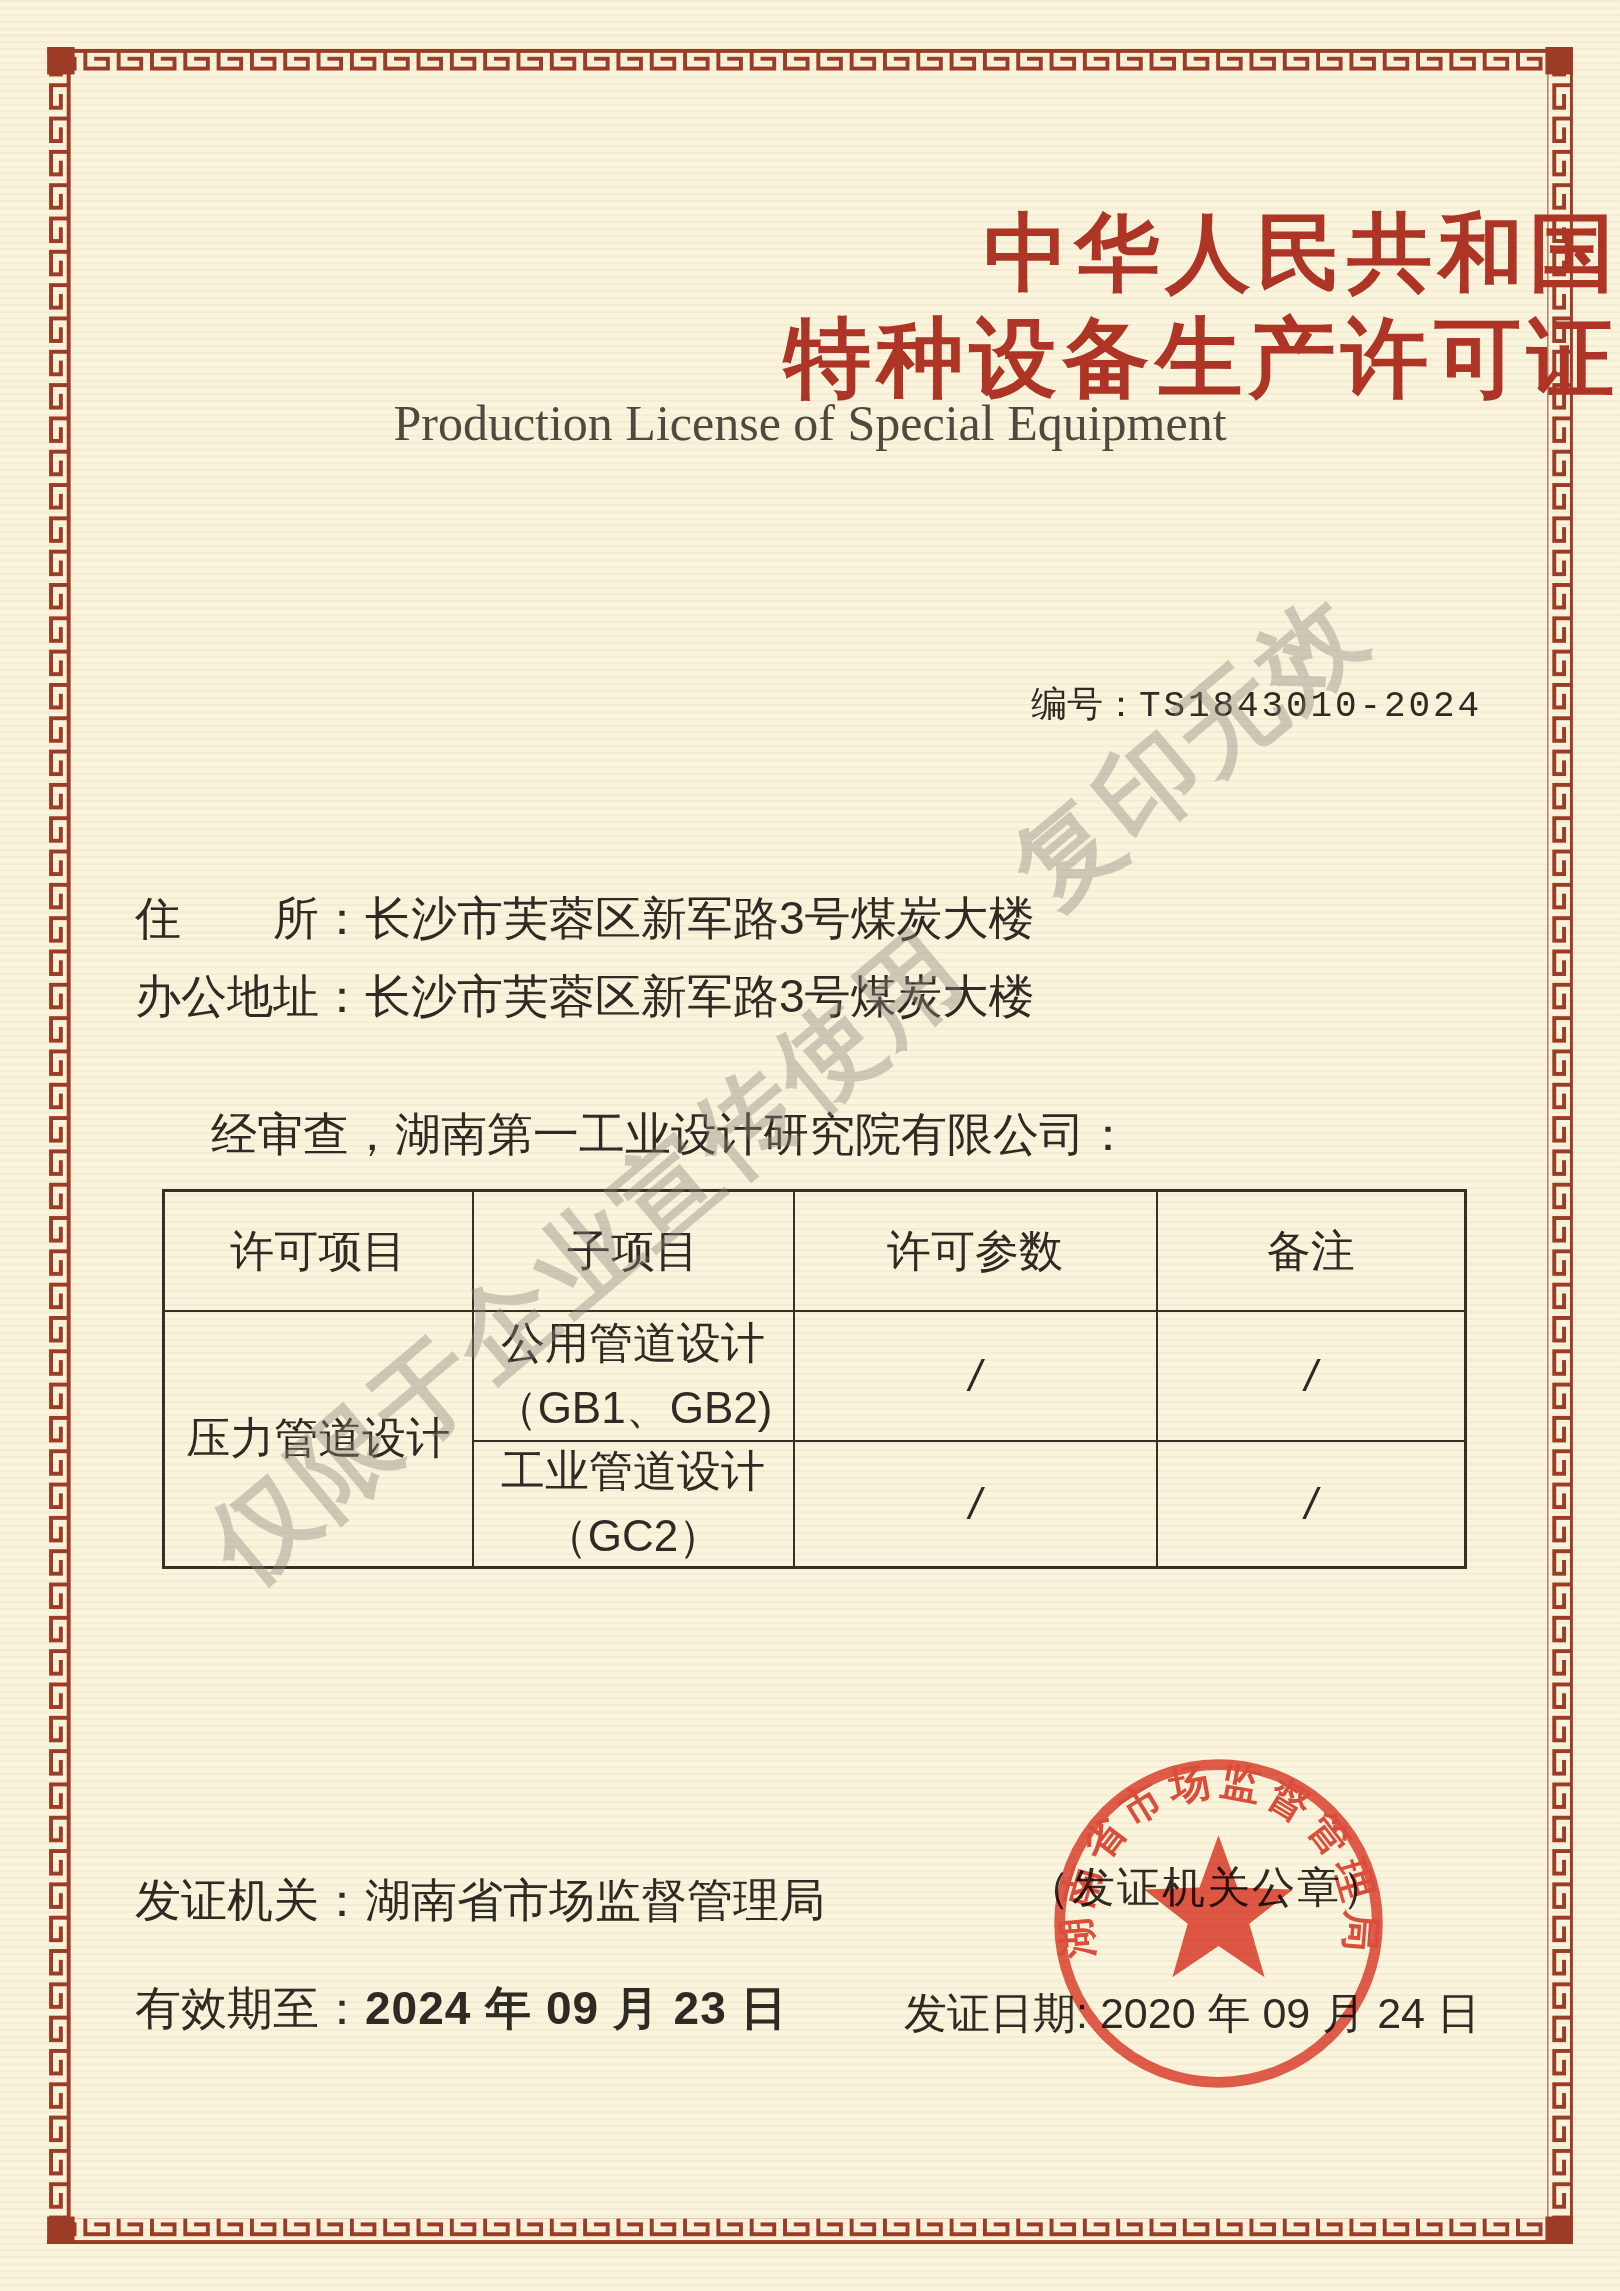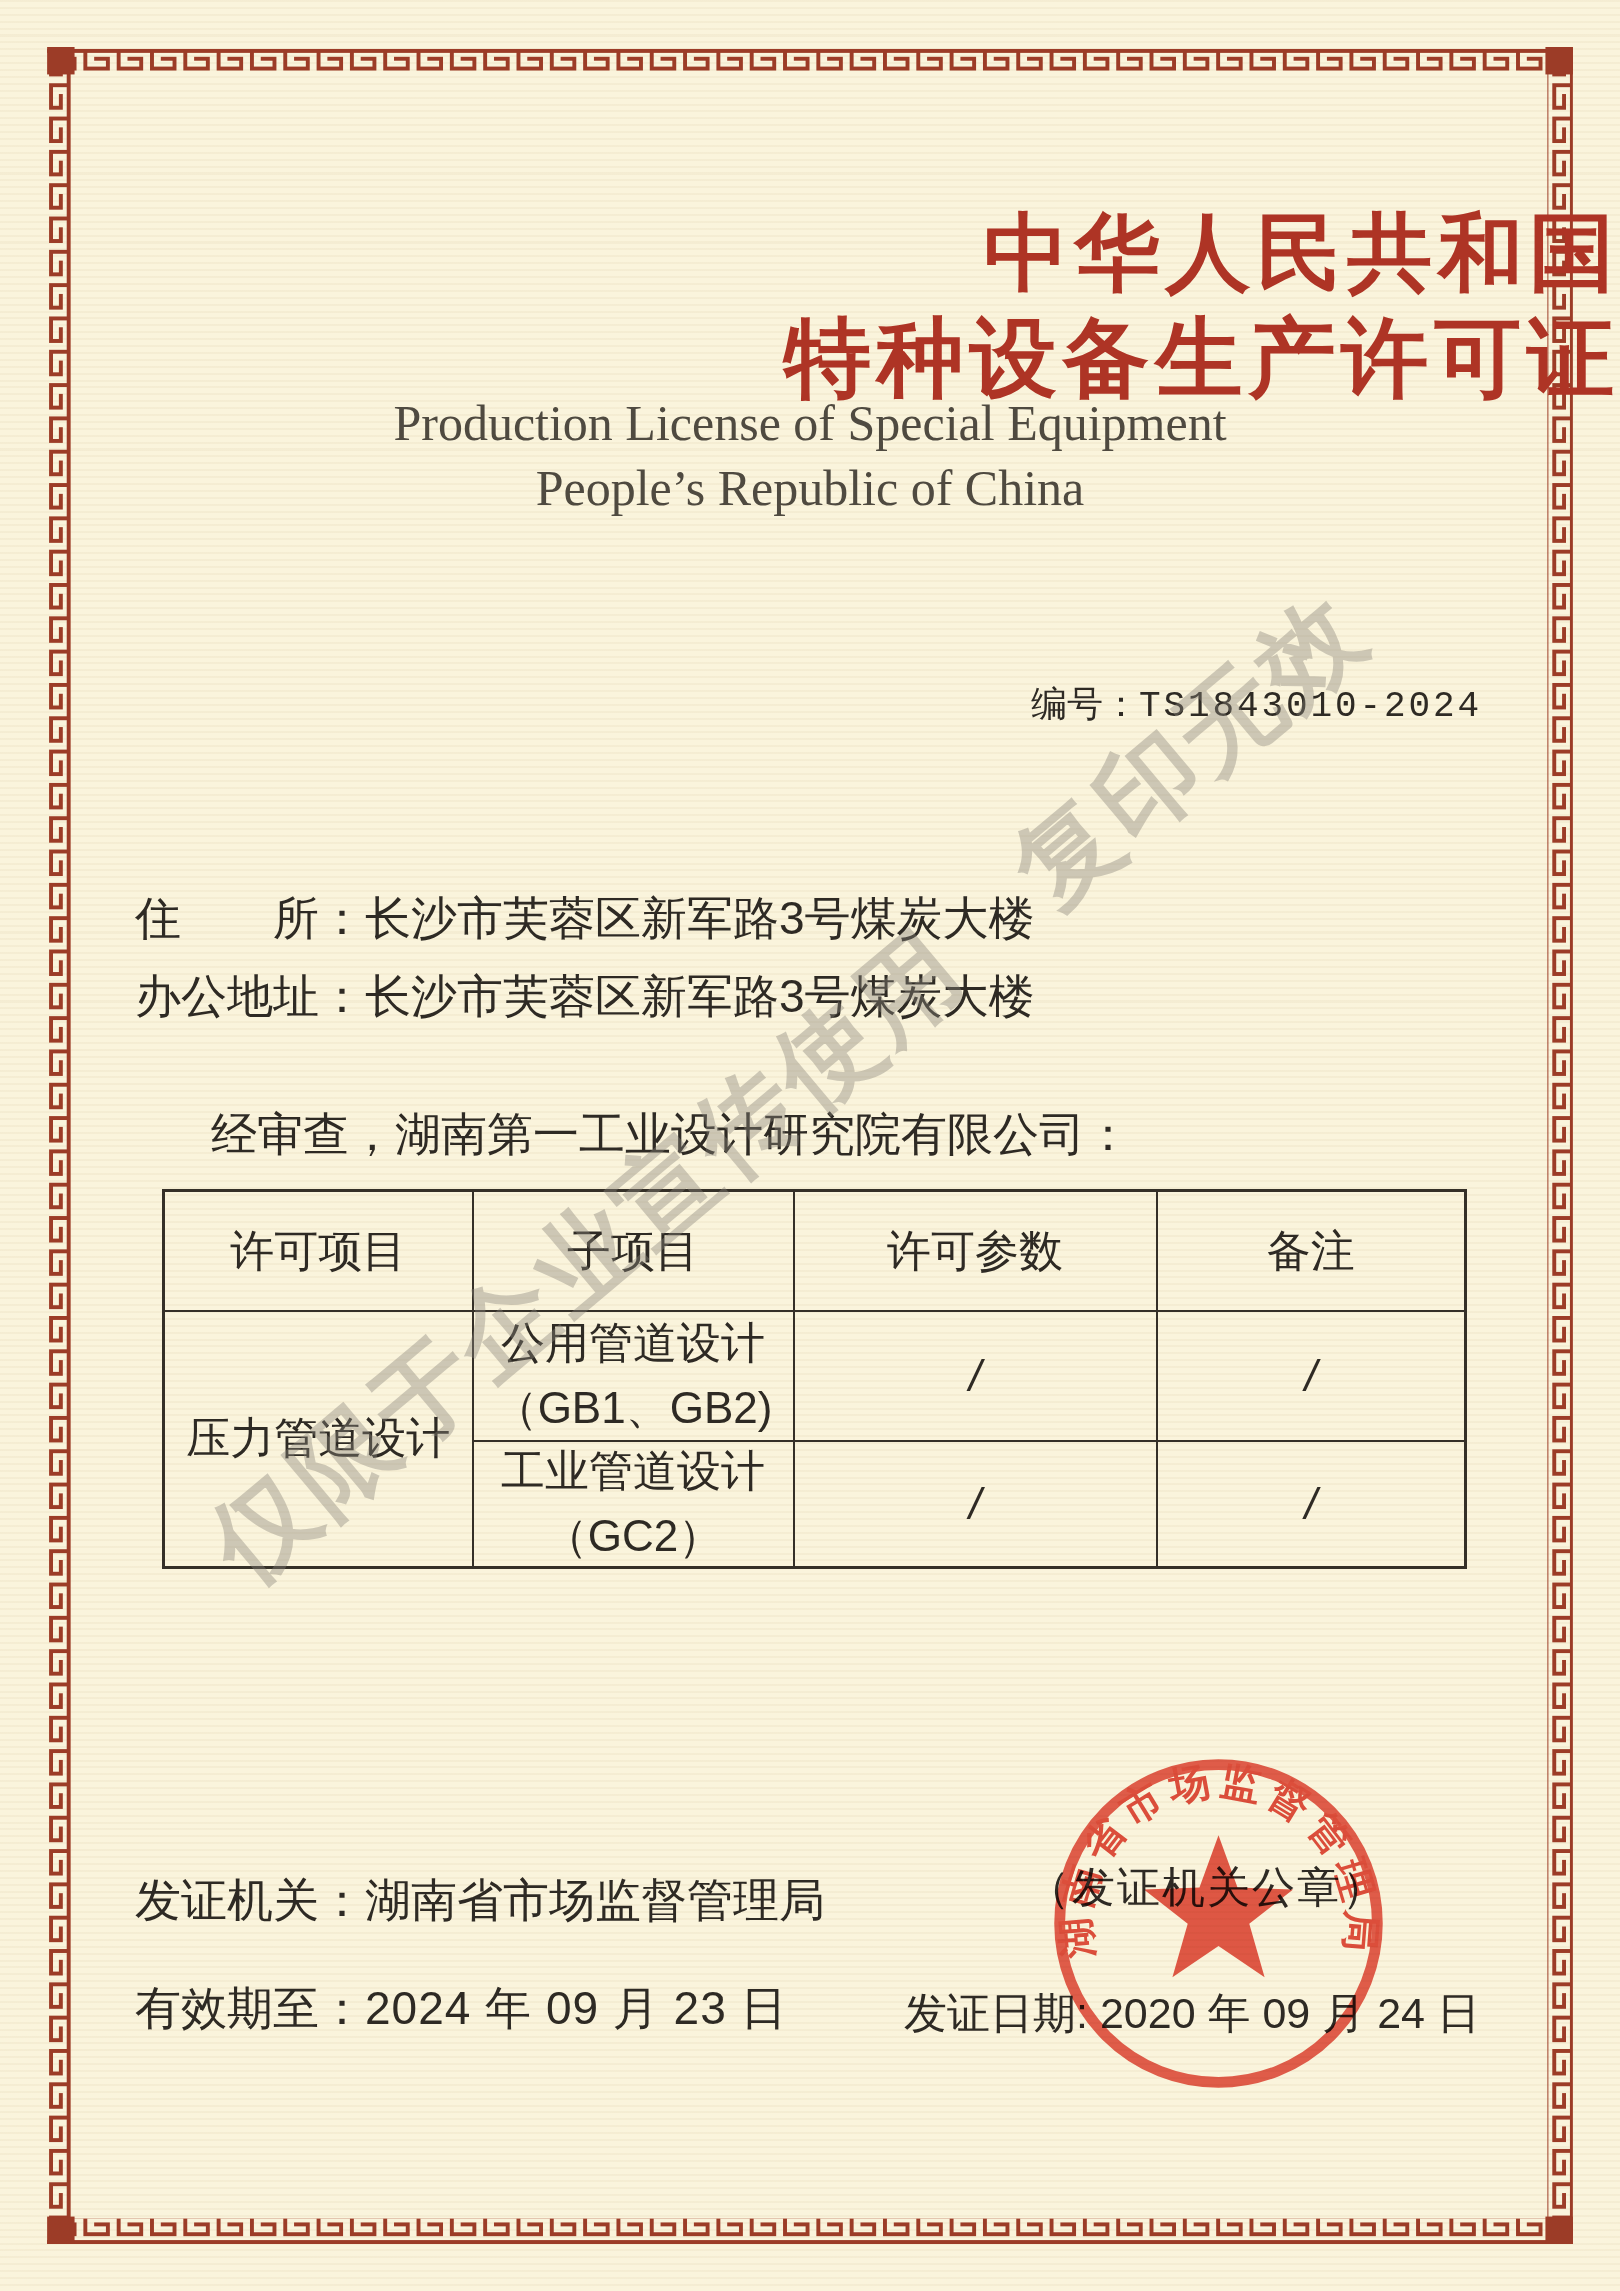--- a/index.html
+++ b/index.html
@@ -56,21 +56,21 @@
   }
   table.license td{
     border:2.9px solid #353028;text-align:center;vertical-align:middle;
     font-size:44px;padding:0;
   }
   table.license{border:3.9px solid #353028;}
   td.th{font-size:41px;height:118px;margin-top:40px;}
   .sub2{margin-top:5.9px;}
   .slash{font-size:49px;font-style:italic;}
   .footer-line{position:absolute;z-index:3;font-size:46px;white-space:nowrap;}
-  .footer-line .val-bold{font-weight:normal;letter-spacing:1px;}
+  .footer-line .val-bold{font-weight:bold;letter-spacing:1px;}
   .seal-note{position:absolute;left:1027px;top:1859px;z-index:3;font-size:43px;letter-spacing:2px;white-space:nowrap;}
   .issue-date{position:absolute;left:904px;top:1985px;z-index:3;font-size:43px;white-space:nowrap;}
   .seal{
     position:absolute;left:1042px;top:1747px;width:353px;height:353px;z-index:6;
     mix-blend-mode:multiply;opacity:.88;pointer-events:none;
   }
 </style>
 </head>
 <body>
 
@@ -94,21 +94,20 @@
     <rect x="1529" y="0" width="28" height="28" fill="#9c3c27"></rect>
     <rect x="0" y="2214" width="28" height="28" fill="#9c3c27"></rect>
     <rect x="1529" y="2214" width="28" height="28" fill="#9c3c27"></rect>
   </svg>
 
   <div class="watermark">仅限于企业宣传使用　复印无效</div>
 
   <div class="title-cn l1">中华人民共和国</div>
   <div class="title-cn l2">特种设备生产许可证</div>
   <div class="title-en l1">Production License of Special Equipment</div>
-  <div class="title-en l2">People’s Republic of China</div>
 
   <div class="license-no">
     <span>编号：</span><span class="mono">TS1843010-2024</span>
   </div>
 
   <div class="field-line" style="top:888px">
     <span>住　　所：</span><span>长沙市芙蓉区新军路3号煤炭大楼</span>
   </div>
   <div class="field-line" style="top:966px">
     <span>办公地址：</span><span>长沙市芙蓉区新军路3号煤炭大楼</span>

